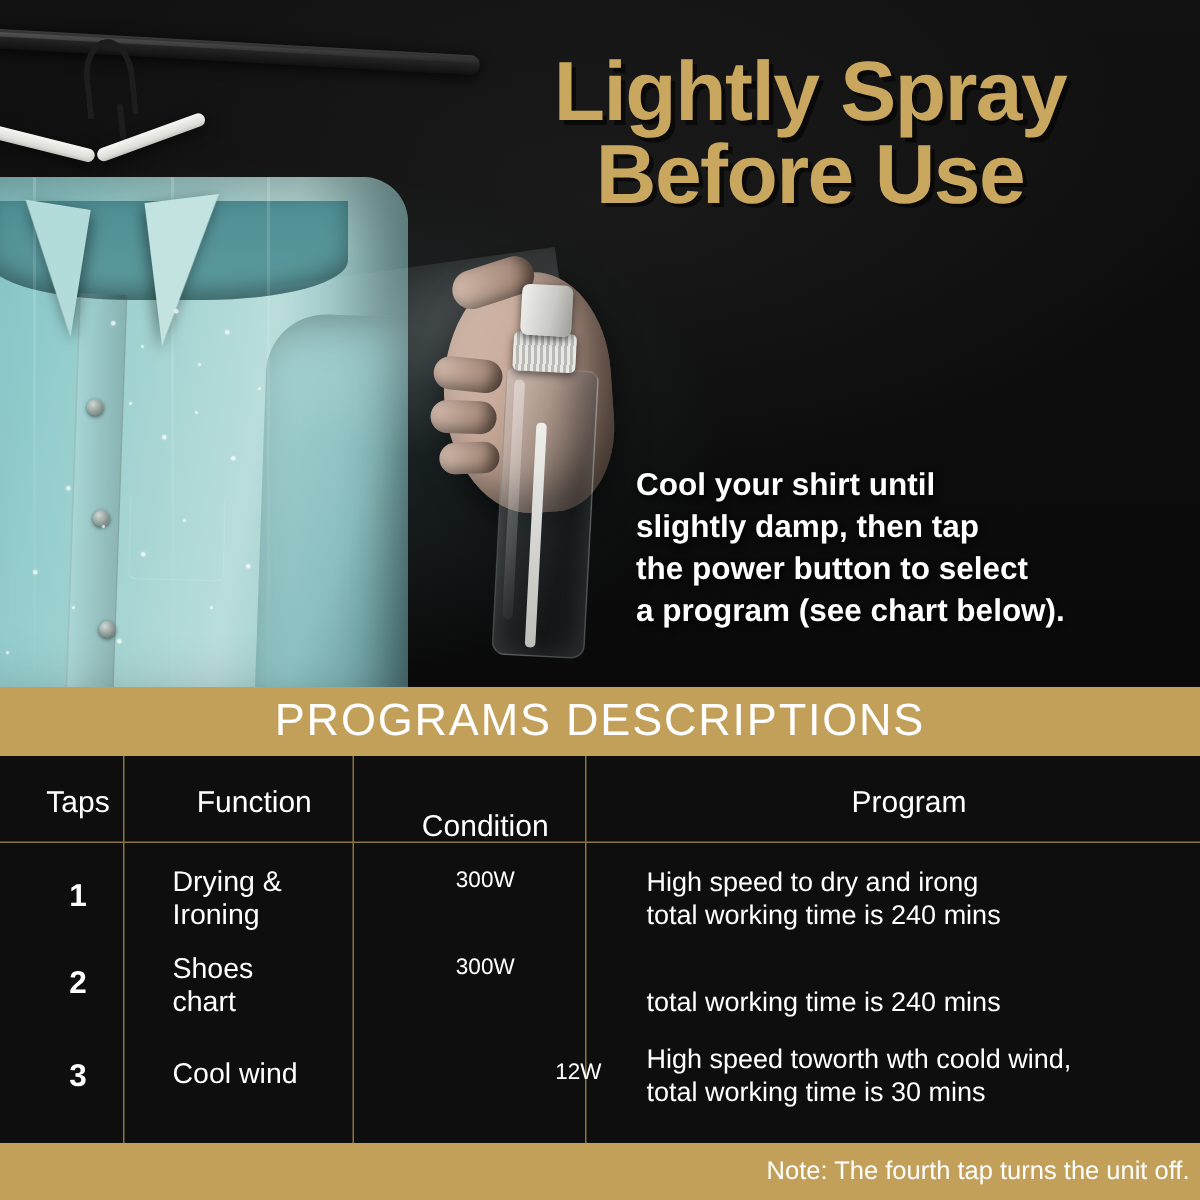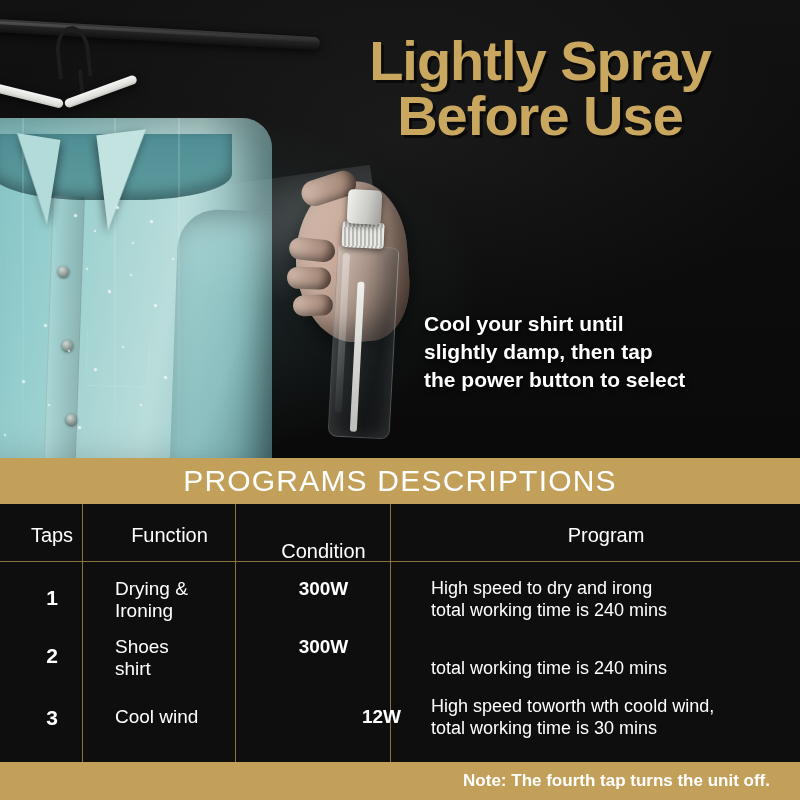--- a/index.html
+++ b/index.html
@@ -233,29 +233,29 @@
     position:absolute;left:0;top:504px;width:800px;height:258px;
     background:#0e0e0e;
   }
   .vline{position:absolute;top:0;width:1px;height:258px;background:#8a7340;}
   .hline{position:absolute;left:0;width:800px;height:1px;background:#8a7340;}
 
   .cell{position:absolute;color:#fff;margin-left:11px;}
   .hdr{font-size:20px;}
   .num{font-size:21px;font-weight:bold;}
   .fn{font-size:19px;line-height:1.16;}
-  .cond{font-size:19px;font-weight:bold;}
+  .cond{font-size:15px;}
   .prog{font-size:18px;line-height:1.22;}
 
   .footer-bar{
     position:absolute;left:0;top:762px;width:800px;height:38px;
     background:#c3a05a;
     display:flex;align-items:center;justify-content:flex-end;
   }
-  .footer-bar .n{color:#fff;font-size:17px;padding-right:30px;font-weight:bold;}
+  .footer-bar .n{color:#fff;font-size:17px;padding-right:7px;}
 </style>
 </head>
 <body>
 
 <div id="poster">
 
   <div class="photo">
 
     <div class="rod"></div>
     <div class="hook"></div>
@@ -321,20 +321,21 @@
 
     <div class="headline">
       <span>Lightly Spray</span>
       <span class="l2">Before Use</span>
     </div>
 
     <div class="para">
       <span>Cool your shirt until</span>
       <span>slightly damp, then tap</span>
       <span>the power button to select</span>
+      <span>a program (see chart below).</span>
     </div>
   </div>
 
   <div class="title-bar">
     <div class="t">PROGRAMS DESCRIPTIONS</div>
   </div>
 
   <div class="tbl">
     <div class="vline" style="left:82px"></div>
     <div class="vline" style="left:235px"></div>
@@ -348,21 +349,21 @@
 
     <div class="cell num" style="left:0;top:82px;width:82px;text-align:center">1</div>
     <div class="cell fn" style="left:104px;top:74px">Drying &amp;</div>
     <div class="cell fn" style="left:104px;top:96px">Ironing</div>
     <div class="cell cond" style="left:235px;top:74px;width:155px;text-align:center">300W</div>
     <div class="cell prog" style="left:420px;top:74px">High speed to dry and irong</div>
     <div class="cell prog" style="left:420px;top:96px">total working time is 240 mins</div>
 
     <div class="cell num" style="left:0;top:140px;width:82px;text-align:center">2</div>
     <div class="cell fn" style="left:104px;top:132px">Shoes</div>
-    <div class="cell fn" style="left:104px;top:154px">shirt</div>
+    <div class="cell fn" style="left:104px;top:154px">chart</div>
     <div class="cell cond" style="left:235px;top:132px;width:155px;text-align:center">300W</div>
     <div class="cell prog" style="left:420px;top:154px">total working time is 240 mins</div>
 
     <div class="cell num" style="left:0;top:202px;width:82px;text-align:center">3</div>
     <div class="cell fn" style="left:104px;top:202px">Cool wind</div>
     <div class="cell cond" style="left:235px;top:202px;width:155px;text-align:right">12W</div>
     <div class="cell prog" style="left:420px;top:192px">High speed toworth wth coold wind,</div>
     <div class="cell prog" style="left:420px;top:214px">total working time is 30 mins</div>
   </div>
 

